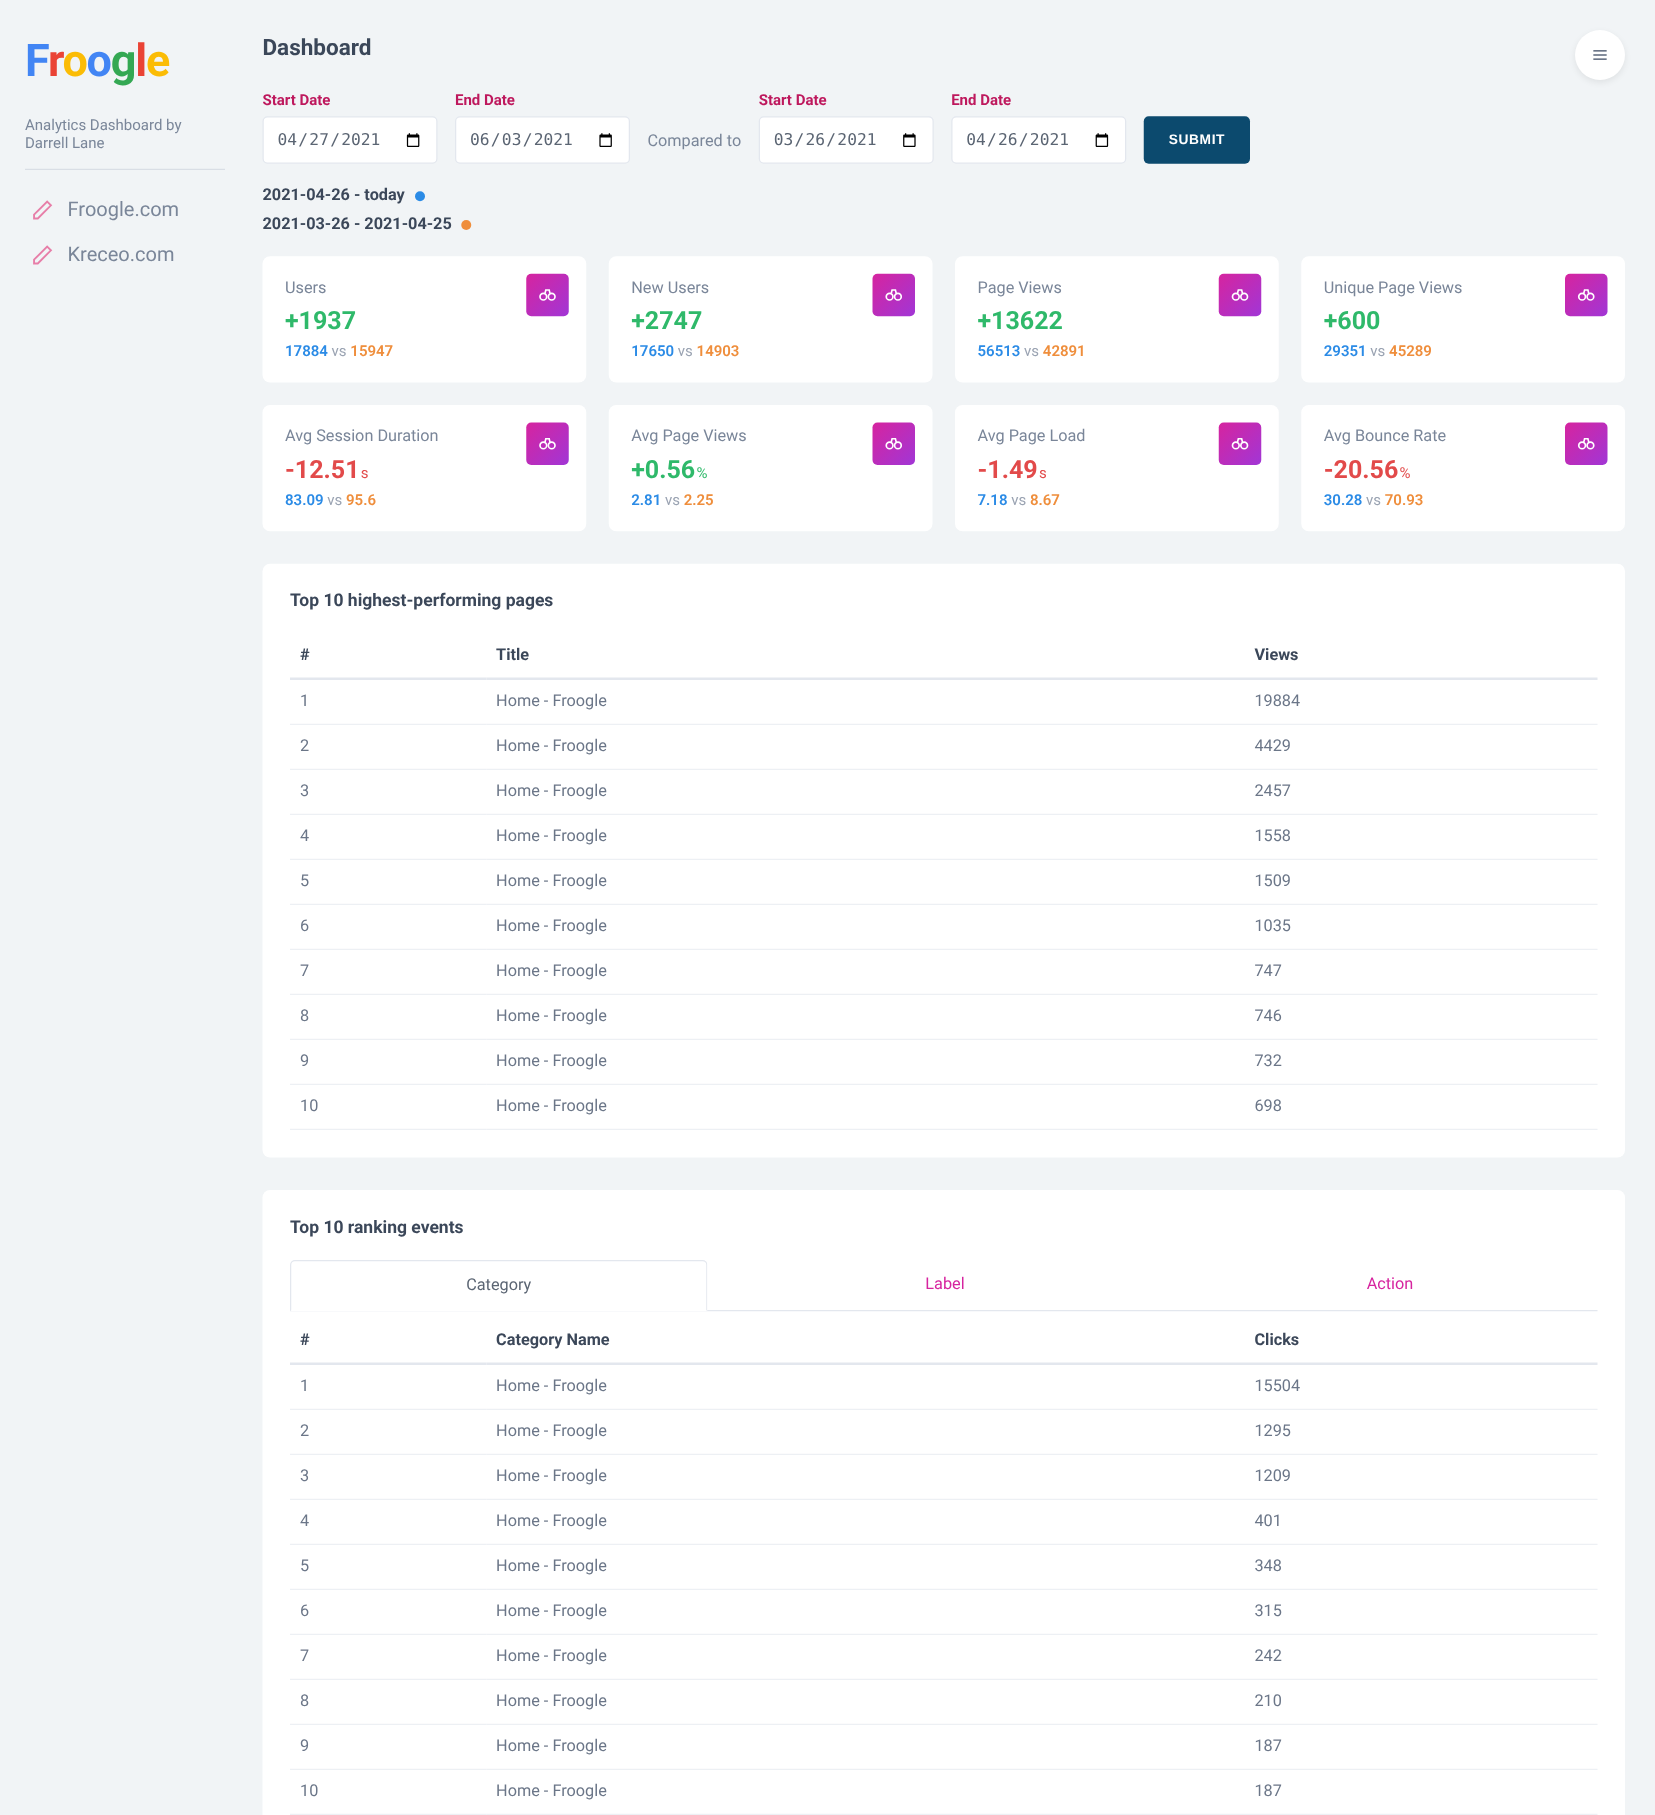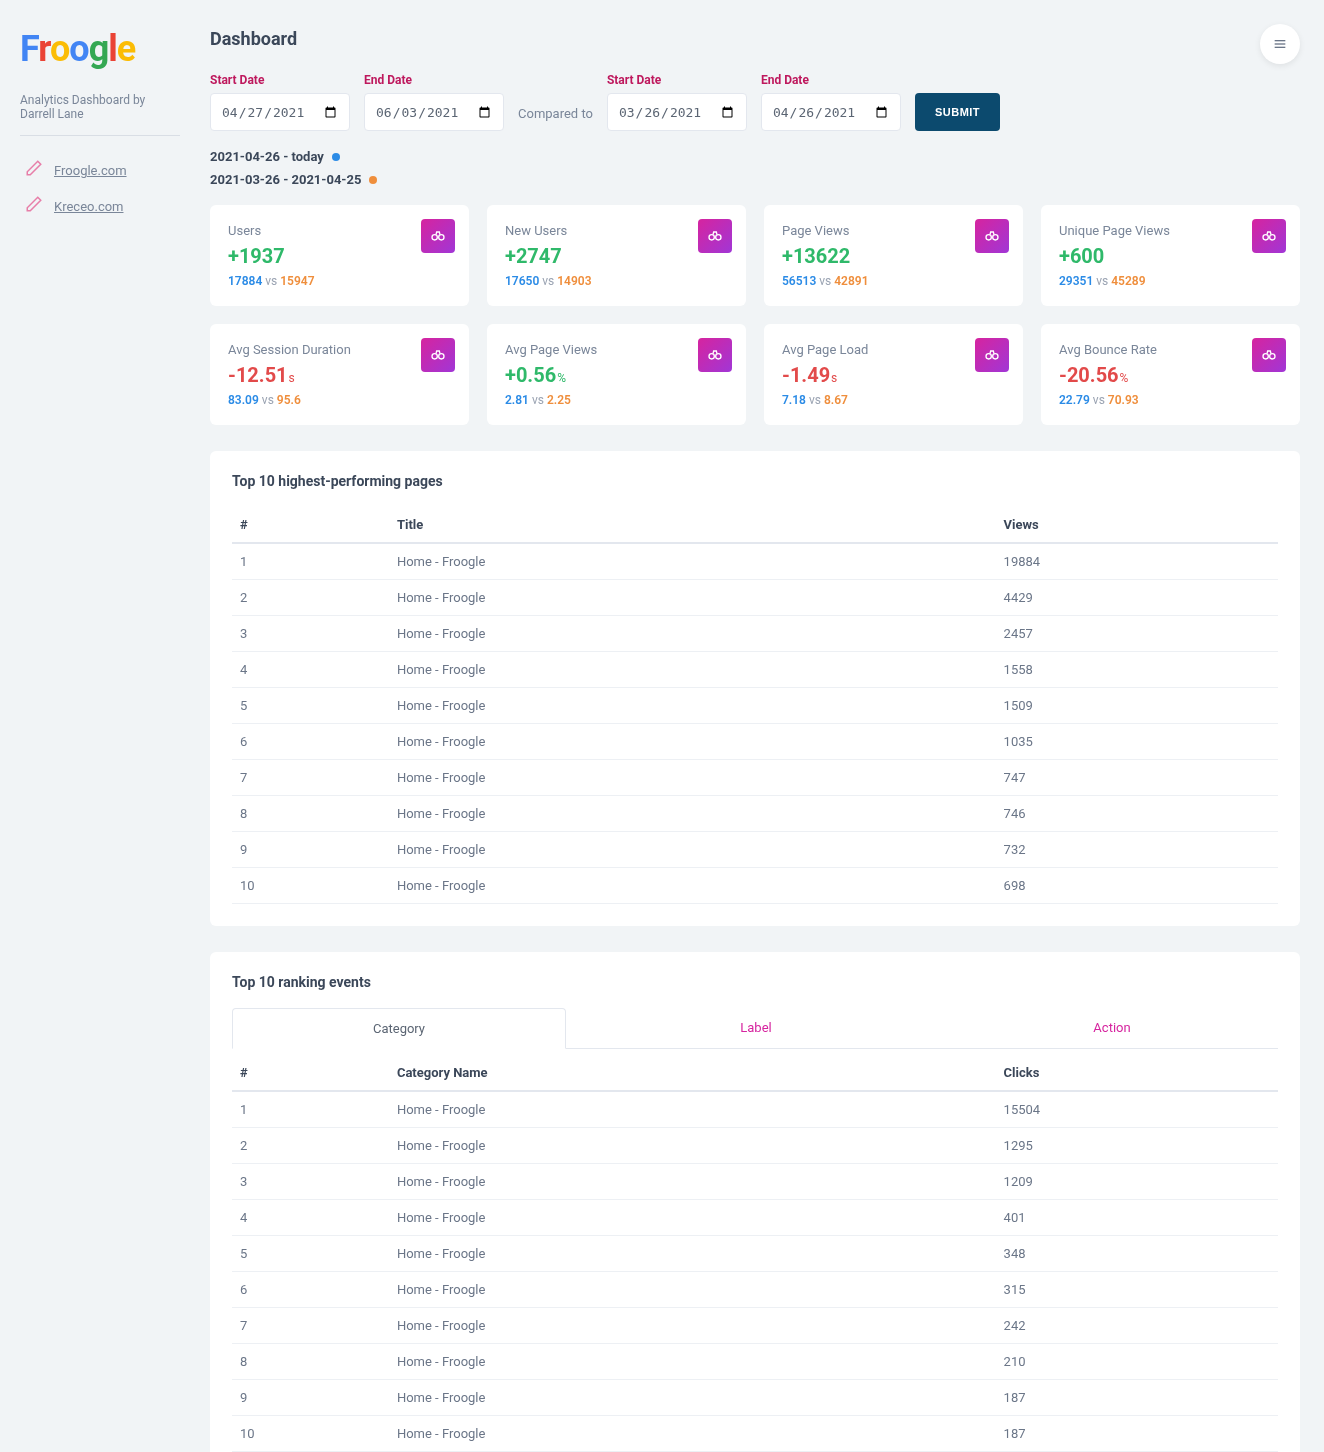--- a/index.html
+++ b/index.html
@@ -27,27 +27,26 @@
 .tagline {
   font-size: 12px;
   color: #7a8699;
   margin-top: 23px;
   padding-bottom: 14px;
   border-bottom: 1px solid #d9dee5;
 }
 .site-list { margin-top: 14px; }
 .site-item {
   display: flex;
-  align-items: flex-end;
+  align-items: flex-start;
   gap: 10px;
   padding: 8px 4px;
-  font-size: 13px;
+  font-size: 16px;
   color: #7a8699;
   cursor: pointer;
-  text-decoration: underline;
 }
 .pencil-icon {
   width: 20px; height: 20px;
   display: inline-flex; align-items: center; justify-content: center;
   color: #e77ea8;
 }
 .main { flex: 1; padding: 28px 24px 24px 10px; position: relative; }
 .page-title {
   font-size: 18px; font-weight: 700; color: #3b4759; margin-bottom: 24px;
 }
@@ -280,21 +279,21 @@
         <div class="metric-card">
           <div class="metric-icon">
             <svg viewBox="0 0 24 24">
               <circle cx="7" cy="14" r="4"></circle>
               <circle cx="17" cy="14" r="4"></circle>
               <path d="M9 10l1-4h4l1 4"></path>
             </svg>
           </div>
           <div class="metric-title">Avg Bounce Rate</div>
           <div class="metric-delta delta-red">-20.56<span class="unit">%</span></div>
-          <div class="metric-compare"><span class="cur">22.79</span> <span class="vs">vs</span> <span class="prev">70.93</span></div>
+          <div class="metric-compare"><span class="cur">30.28</span> <span class="vs">vs</span> <span class="prev">70.93</span></div>
         </div>
       </div>
 
     <div class="panel">
       <div class="panel-title">Top 10 highest-performing pages</div>
       <table>
         <thead>
           <tr>
             <th class="col-num">#</th>
             <th class="col-title">Title</th>

